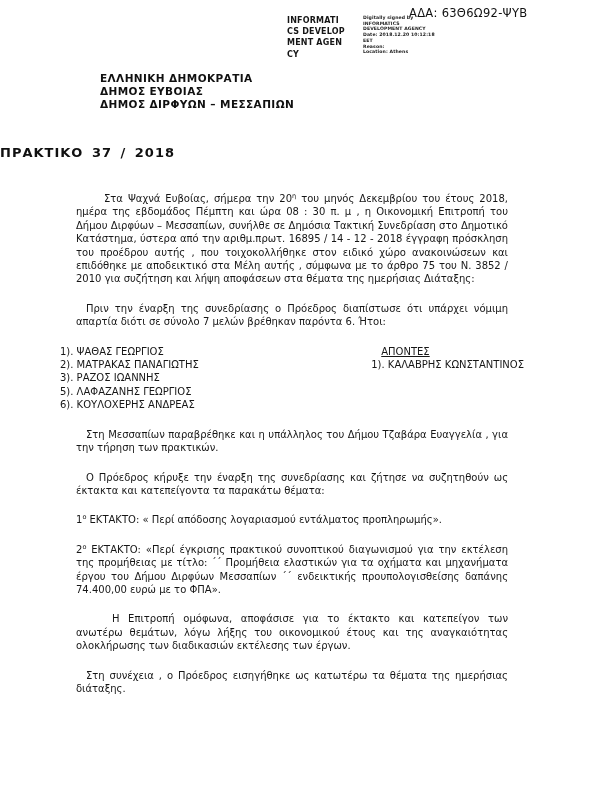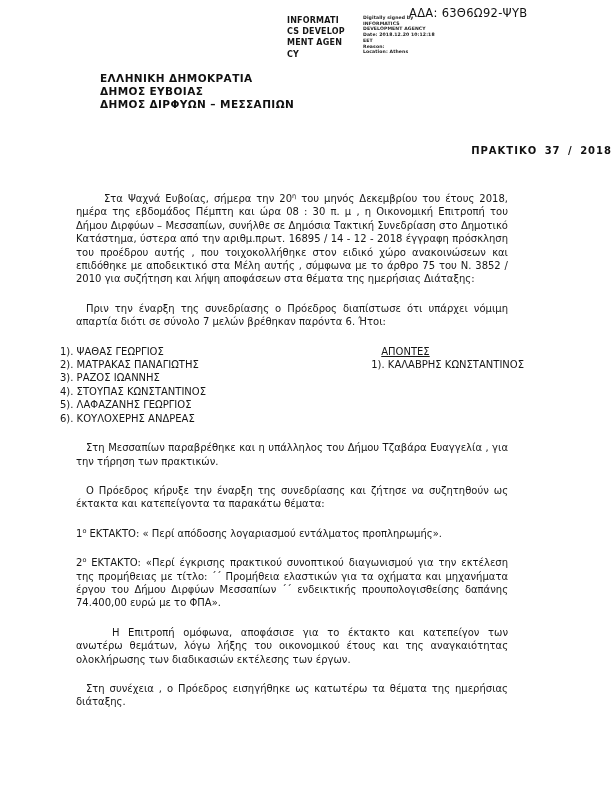--- a/index.html
+++ b/index.html
@@ -30,22 +30,22 @@
     white-space:pre-line;color:#222;font-weight:bold;
     letter-spacing:0.1px;
   }
   .letterhead{
     position:absolute;left:100px;top:72px;
     font-size:10.5px;font-weight:bold;line-height:13px;
     letter-spacing:0.4px;color:#101010;
   }
   .doc-title{
     position:absolute;left:0;right:0;top:145px;
-    text-align:right;
-    font-size:10px;font-weight:bold;letter-spacing:1px;
+    text-align:left;
+    font-size:13px;font-weight:bold;letter-spacing:1px;
     word-spacing:3px;color:#101010;
   }
   .body-text{
     position:absolute;left:60px;top:176px;width:464px;
     font-size:10px;line-height:13.4px;text-align:justify;
     color:#161616;
   }
   .body-text p{margin:16px;}
   .ind28{text-indent:28px;}
   .ind10{text-indent:10px;}
@@ -96,21 +96,20 @@
 
     <p class="ind28"><span>Στα Ψαχνά  Ευβοίας, σήμερα την 20</span><sup>η</sup><span> του μηνός Δεκεμβρίου  του έτους 2018, ημέρα της εβδομάδος Πέμπτη  και  ώρα 08 : 30 π. μ , η Οικονομική  Επιτροπή του Δήμου Διρφύων – Μεσσαπίων, συνήλθε σε Δημόσια Τακτική Συνεδρίαση στο Δημοτικό Κατάστημα, ύστερα από την  αριθμ.πρωτ.  16895 / 14 - 12 - 2018 έγγραφη πρόσκληση του προέδρου αυτής , που τοιχοκολλήθηκε στον  ειδικό χώρο ανακοινώσεων και επιδόθηκε με αποδεικτικό στα Μέλη αυτής , σύμφωνα με το άρθρο 75 του Ν. 3852 / 2010  για συζήτηση και λήψη αποφάσεων στα  θέματα της ημερήσιας Διάταξης:</span></p>
 
     <p class="ind10">Πριν την έναρξη της συνεδρίασης ο Πρόεδρος διαπίστωσε ότι υπάρχει νόμιμη απαρτία διότι σε σύνολο 7 μελών βρέθηκαν παρόντα 6. Ήτοι:</p>
 
     <div class="attendance">
       <div class="att-col-present">
         <div class="att-item">1).  ΨΑΘΑΣ ΓΕΩΡΓΙΟΣ</div>
         <div class="att-item">2).  ΜΑΤΡΑΚΑΣ ΠΑΝΑΓΙΩΤΗΣ</div>
         <div class="att-item">3).  ΡΑΖΟΣ ΙΩΑΝΝΗΣ</div>
-        <div class="att-item">4).  ΣΤΟΥΠΑΣ ΚΩΝΣΤΑΝΤΙΝΟΣ</div>
         <div class="att-item">5).  ΛΑΦΑΖΑΝΗΣ ΓΕΩΡΓΙΟΣ</div>
         <div class="att-item">6).  ΚΟΥΛΟΧΕΡΗΣ ΑΝΔΡΕΑΣ</div>
       </div>
       <div class="att-col-absent">
         <div class="att-header-absent">ΑΠΟΝΤΕΣ</div>
         <div class="att-item">1).  ΚΑΛΑΒΡΗΣ ΚΩΝΣΤΑΝΤΙΝΟΣ</div>
       </div>
     </div>
 
     <p class="ind10">Στη Μεσσαπίων παραβρέθηκε και η υπάλληλος του Δήμου Τζαβάρα Ευαγγελία ,  για την τήρηση των πρακτικών.</p>

